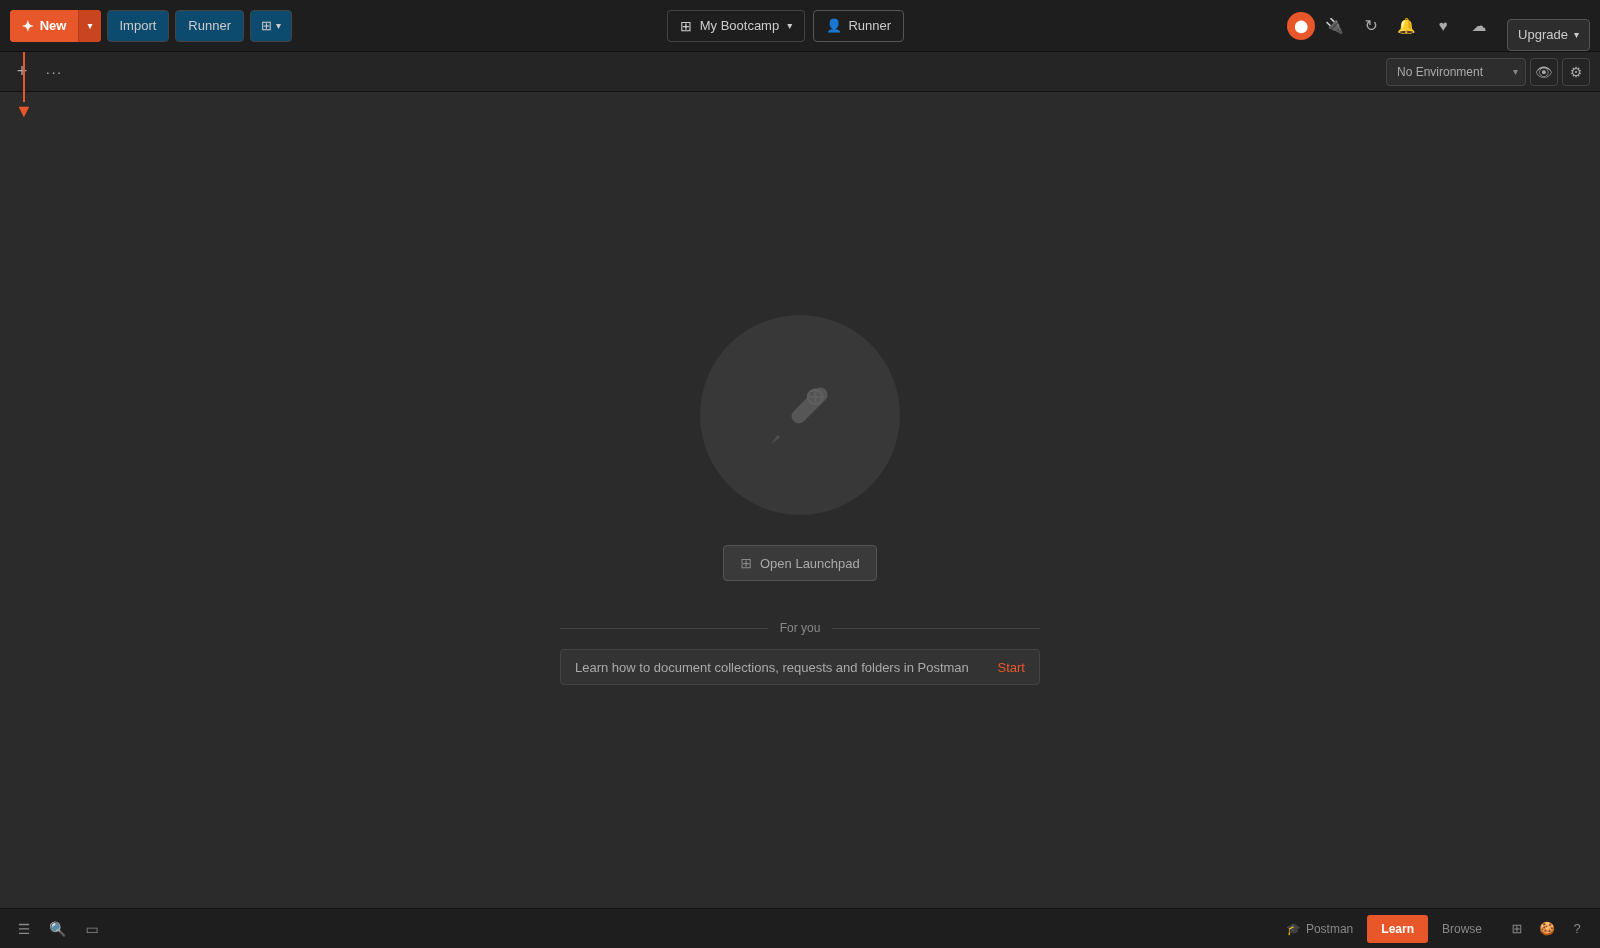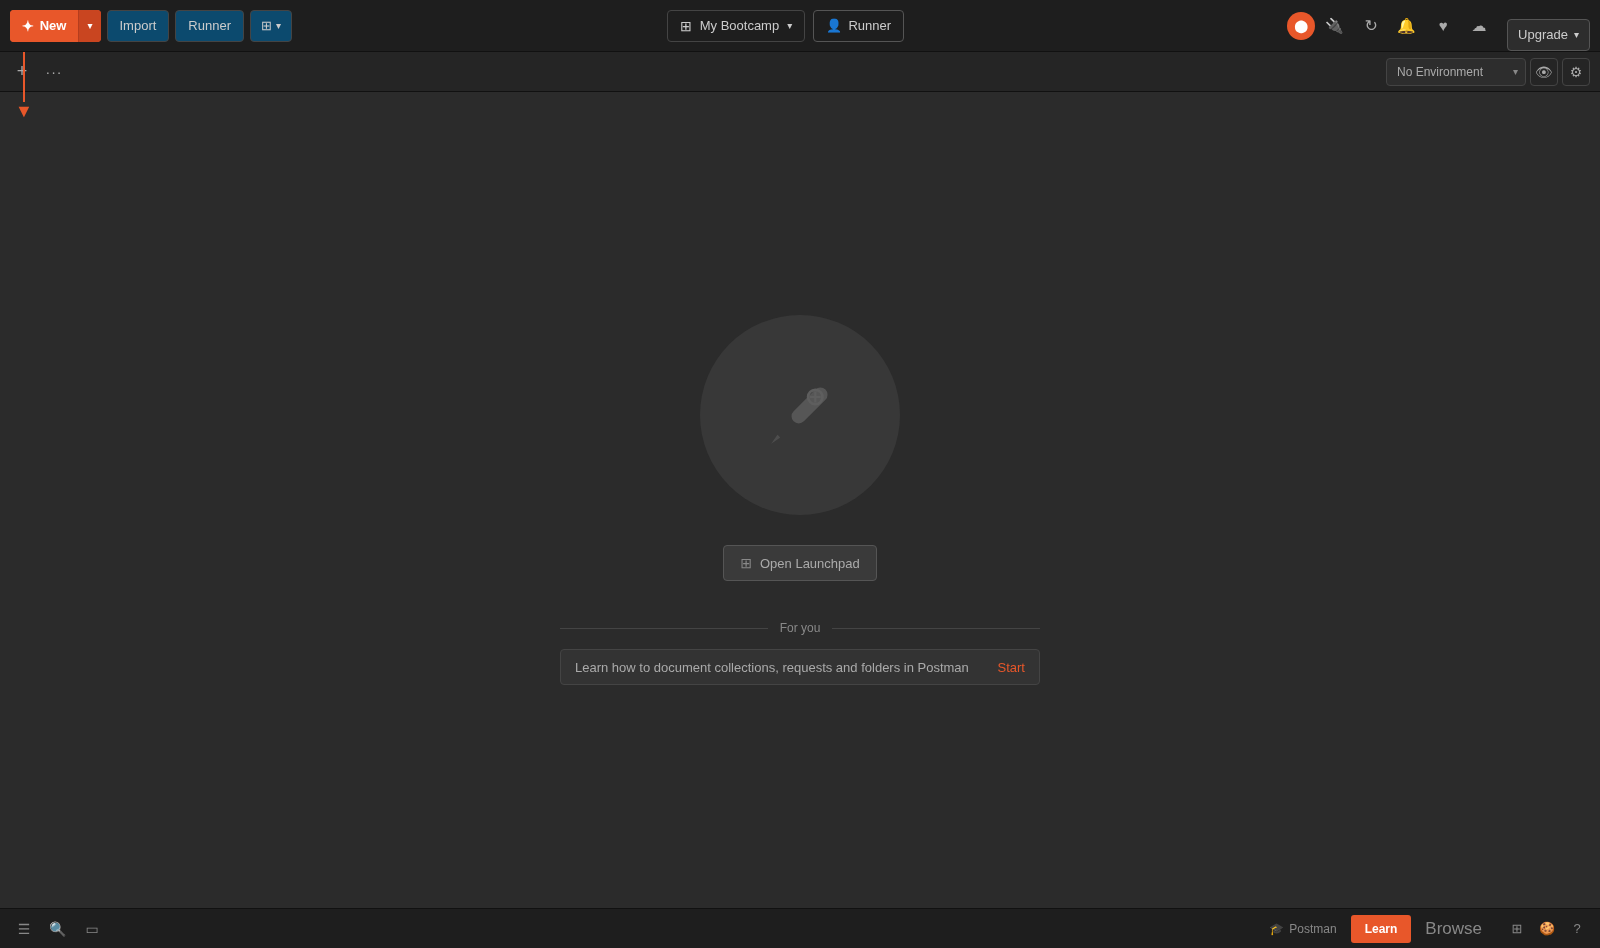--- a/index.html
+++ b/index.html
@@ -402,21 +402,21 @@
       cursor: pointer;
       font-weight: 600;
     }
     .browse-btn {
       background: transparent;
       border: none;
       color: #888;
       cursor: pointer;
       padding: 0 10px;
       height: 28px;
-      font-size: 17px;
+      font-size: 12px;
       border-radius: 3px;
     }
     .bottom-far-right {
       display: flex;
       align-items: center;
       gap: 4px;
       margin-left: 8px;
     }
     .bottom-small-icon {
       background: transparent;

